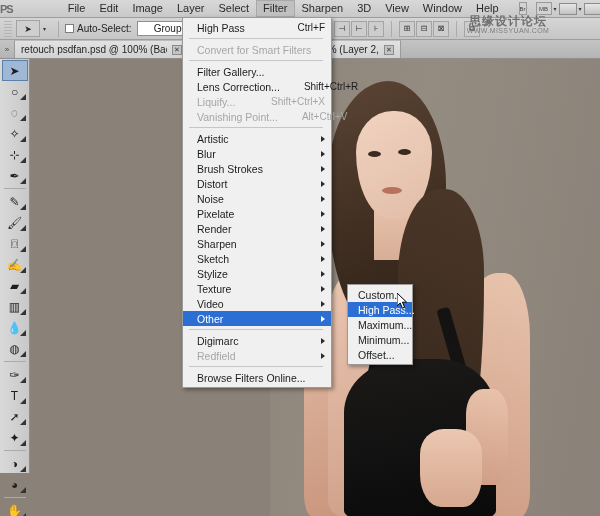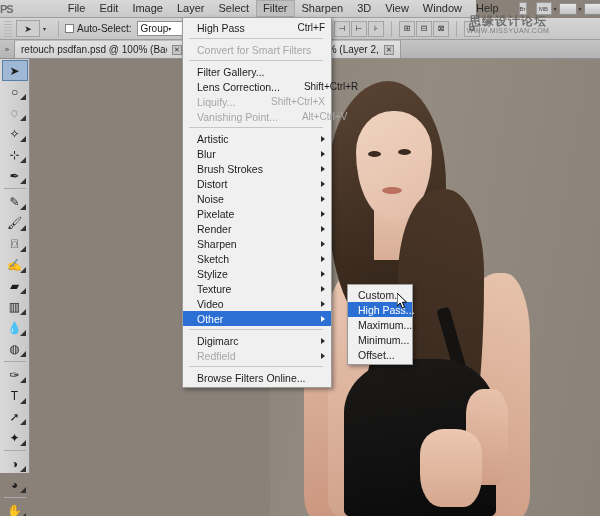--- a/index.html
+++ b/index.html
@@ -7,21 +7,21 @@
   body {
     font-family:"Liberation Sans", sans-serif;
     font-size:11px;
     background:#8a8178;
     position:relative;
     -webkit-font-smoothing:none;
   }
 
   
   .menubar{
-    position:absolute; top:0; left:0; width:476px; height:18px;
+    position:absolute; top:0; left:0; width:600px; height:18px;
     background:linear-gradient(#d8d8d8,#c9c9c9);
     border-bottom:1px solid #9d9d9d;
     display:flex; align-items:center;
   }
   .ps-logo{
     width:22px; text-align:center; color:#6d6d6d;
     font-size:11px; font-weight:bold; letter-spacing:-1px;
   }
   .menu-item{
     padding:2px 7px; color:#2a2a2a; font-size:11px; line-height:13px;
@@ -78,21 +78,21 @@
   .opt-caret{font-size:6px;color:#333;margin:0 6px 0 3px;}
   .opt-vsep{width:1px;height:16px;background:#ababab;margin:0 6px;}
   .chk{
     width:9px;height:9px;border:1px solid #7d7d7d;background:#fff;
     display:inline-block;margin-right:3px;vertical-align:-1px;
   }
   .opt-label{font-size:10px;color:#242424;margin-right:5px;white-space:nowrap;}
   .opt-select{
     height:15px;min-width:52px;border:1px solid #8f8f8f;background:#fff;
     font-size:10px;color:#1c1c1c;display:flex;align-items:center;
-    padding:0 3px;justify-content:flex-start;
+    padding:0 3px;justify-content:flex-end;
   }
   .opt-select span.v{font-size:6px;color:#333;}
   .align-grp{display:flex;align-items:center;gap:1px;}
   .align-btn{
     width:16px;height:16px;border:1px solid #a5a5a5;background:#cdcdcd;
     font-size:8px;color:#2f2f2f;display:flex;align-items:center;justify-content:center;
   }
 
   
   .tabbar{

